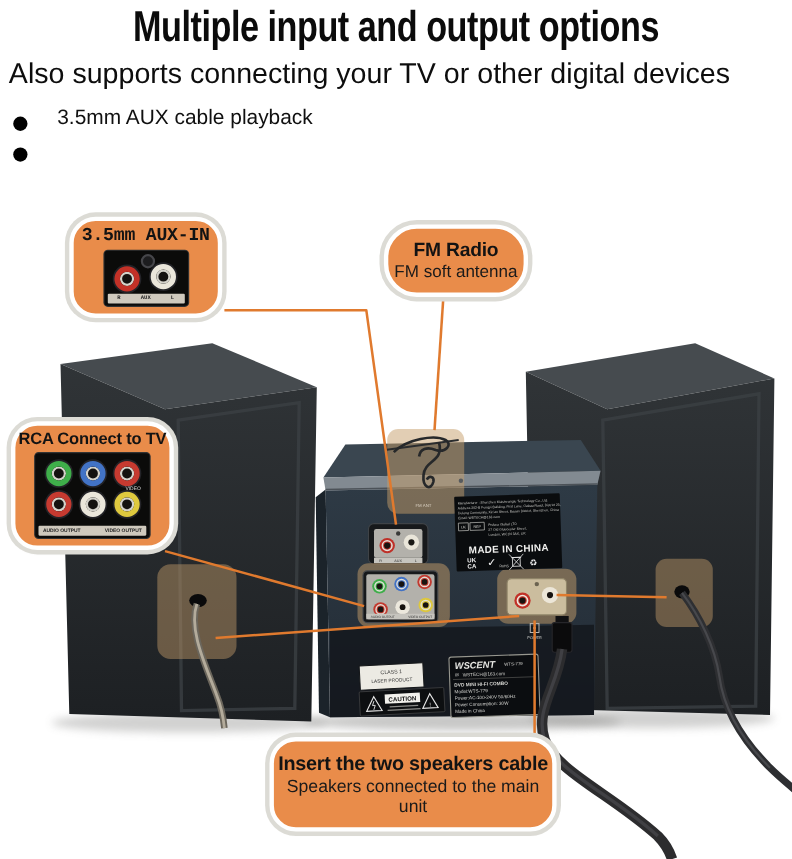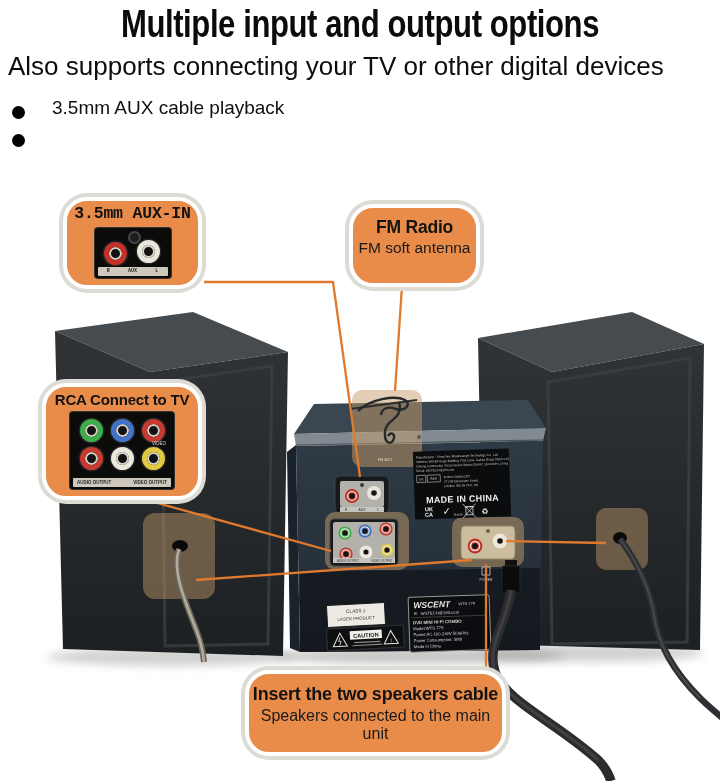--- a/index.html
+++ b/index.html
@@ -24,23 +24,23 @@
   .jack{position:absolute;width:13px;height:13px;border-radius:50%;background:#141210;
         border:5.5px solid var(--c);box-shadow:0 0 0 1.5px #232327, inset 0 0 0 2px #d4d2ca;}
   .strip{position:absolute;left:3px;right:3px;bottom:2px;height:9px;background:#cfc9bd;border-radius:1px;
          display:flex;justify-content:space-around;align-items:center;font-size:5px;font-weight:700;color:#222;}
   .rca-strip{justify-content:space-between;padding:0 4px;font-size:4.5px;}
   .mini-circle{position:absolute;left:33px;top:3px;width:9px;height:9px;border-radius:50%;
                background:#1d1d1f;border:2px solid #46464a;}
   .micro{position:absolute;font-size:4.5px;color:#ddd;}
   #c-aux{left:63px;top:197px;width:139px;font-family:Liberation Mono, monospace;}
   #c-aux .c-title{font-size:16.5px;}
-  #c-fm{left:349px;top:204px;width:131px;padding:5px 2px 26px;}
+  #c-fm{left:349px;top:204px;width:131px;padding:5px 2px 9px;border-radius:30px;}
   #c-fm .c-title{font-size:17.5px;}
-  #c-rca{left:10px;top:383px;width:160px;margin-left:32px;}
+  #c-rca{left:10px;top:383px;width:148px;}
   #c-rca .c-title{font-size:15px;}
   #c-spk{left:245px;top:670px;width:261px;padding:6px 2px 9px;}
   #c-spk .c-title{font-size:18px;}
   #c-spk .c-sub{font-size:16px;}
 </style>
 </head>
 <body>
 
 <svg id="scene" width="720" height="781" viewBox="0 0 720 781">
   <defs>

